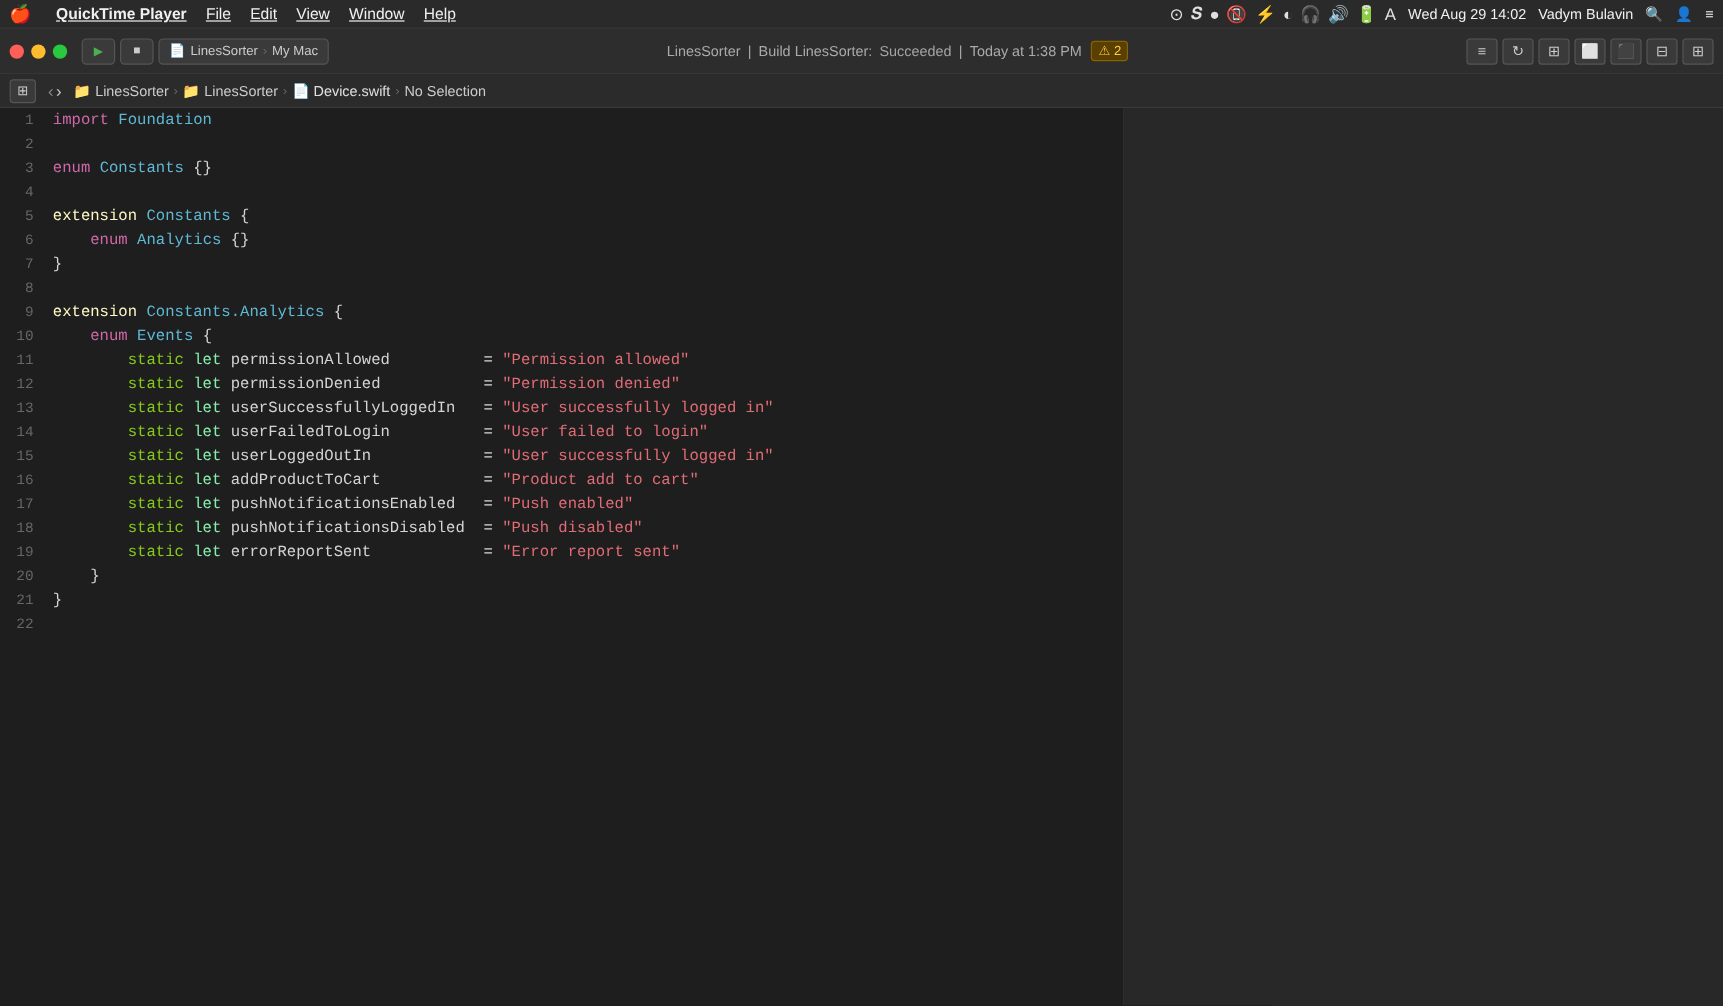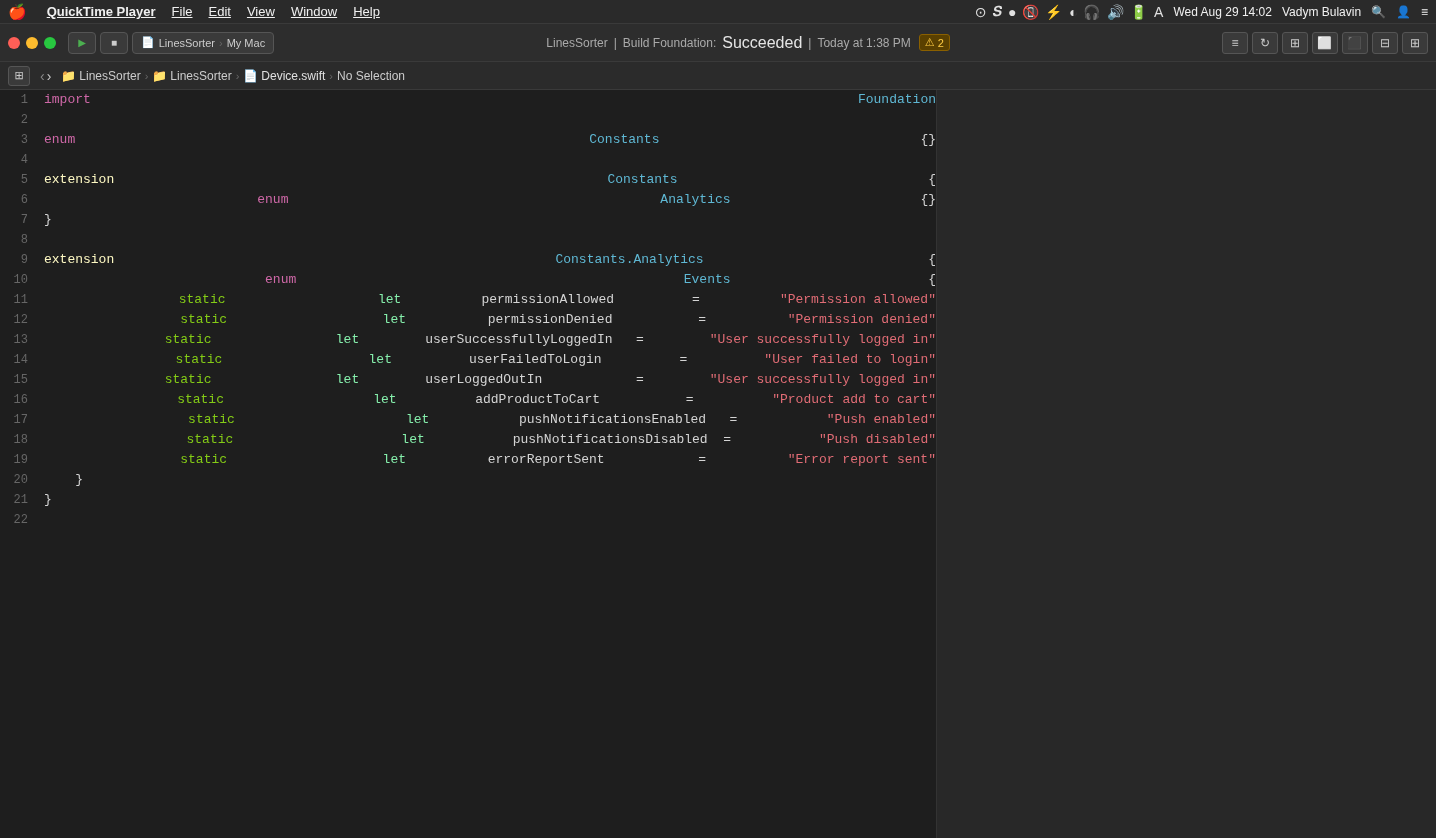--- a/index.html
+++ b/index.html
@@ -117,22 +117,22 @@
       gap: 8px;
     }
     .build-status {
       display: flex;
       align-items: center;
       gap: 6px;
       color: #aaa;
       font-size: 12px;
     }
     .build-success {
-      color: #e5e5e5;
-      font-size: 16px;
+      color: #a3a3a3;
+      font-size: 12px;
     }
     .warning-badge {
       display: flex;
       align-items: center;
       gap: 3px;
       background: #5a4000;
       border: 1px solid #8a6000;
       border-radius: 3px;
       padding: 1px 5px;
       font-size: 11px;
@@ -260,21 +260,20 @@
       flex: 1;
       padding-left: 8px;
       color: #d4d4d4;
       white-space: pre;
     }
 
     .code-line {
       height: 20px;
       display: flex;
       align-items: center;
-      justify-content: space-between;
     }
 
     
     .kw-import { color: #cf68a8; } 
     .kw-enum { color: #cf68a8; }
     .kw-extension { color: #fef9c3; }
     .kw-static { color: #84cc16; }
     .kw-let { color: #86efac; }
     .type-name { color: #5fb8d4; } 
     .string-val { color: #e06c75; } 
@@ -335,21 +334,21 @@
   <div class="toolbar-scheme">
     <span>📄</span>
     <span>LinesSorter</span>
     <span style="color:#666;">›</span>
     <span>My Mac</span>
   </div>
   <div class="toolbar-center">
     <div class="build-status">
       <span>LinesSorter</span>
       <span> | </span>
-      <span>Build Foundation:</span>
+      <span>Build LinesSorter:</span>
       <span class="build-success">Succeeded</span>
       <span> | </span>
       <span>Today at 1:38 PM</span>
     </div>
     <div class="warning-badge">
       <span>⚠</span>
       <span>2</span>
     </div>
   </div>
   <div class="toolbar-right">

